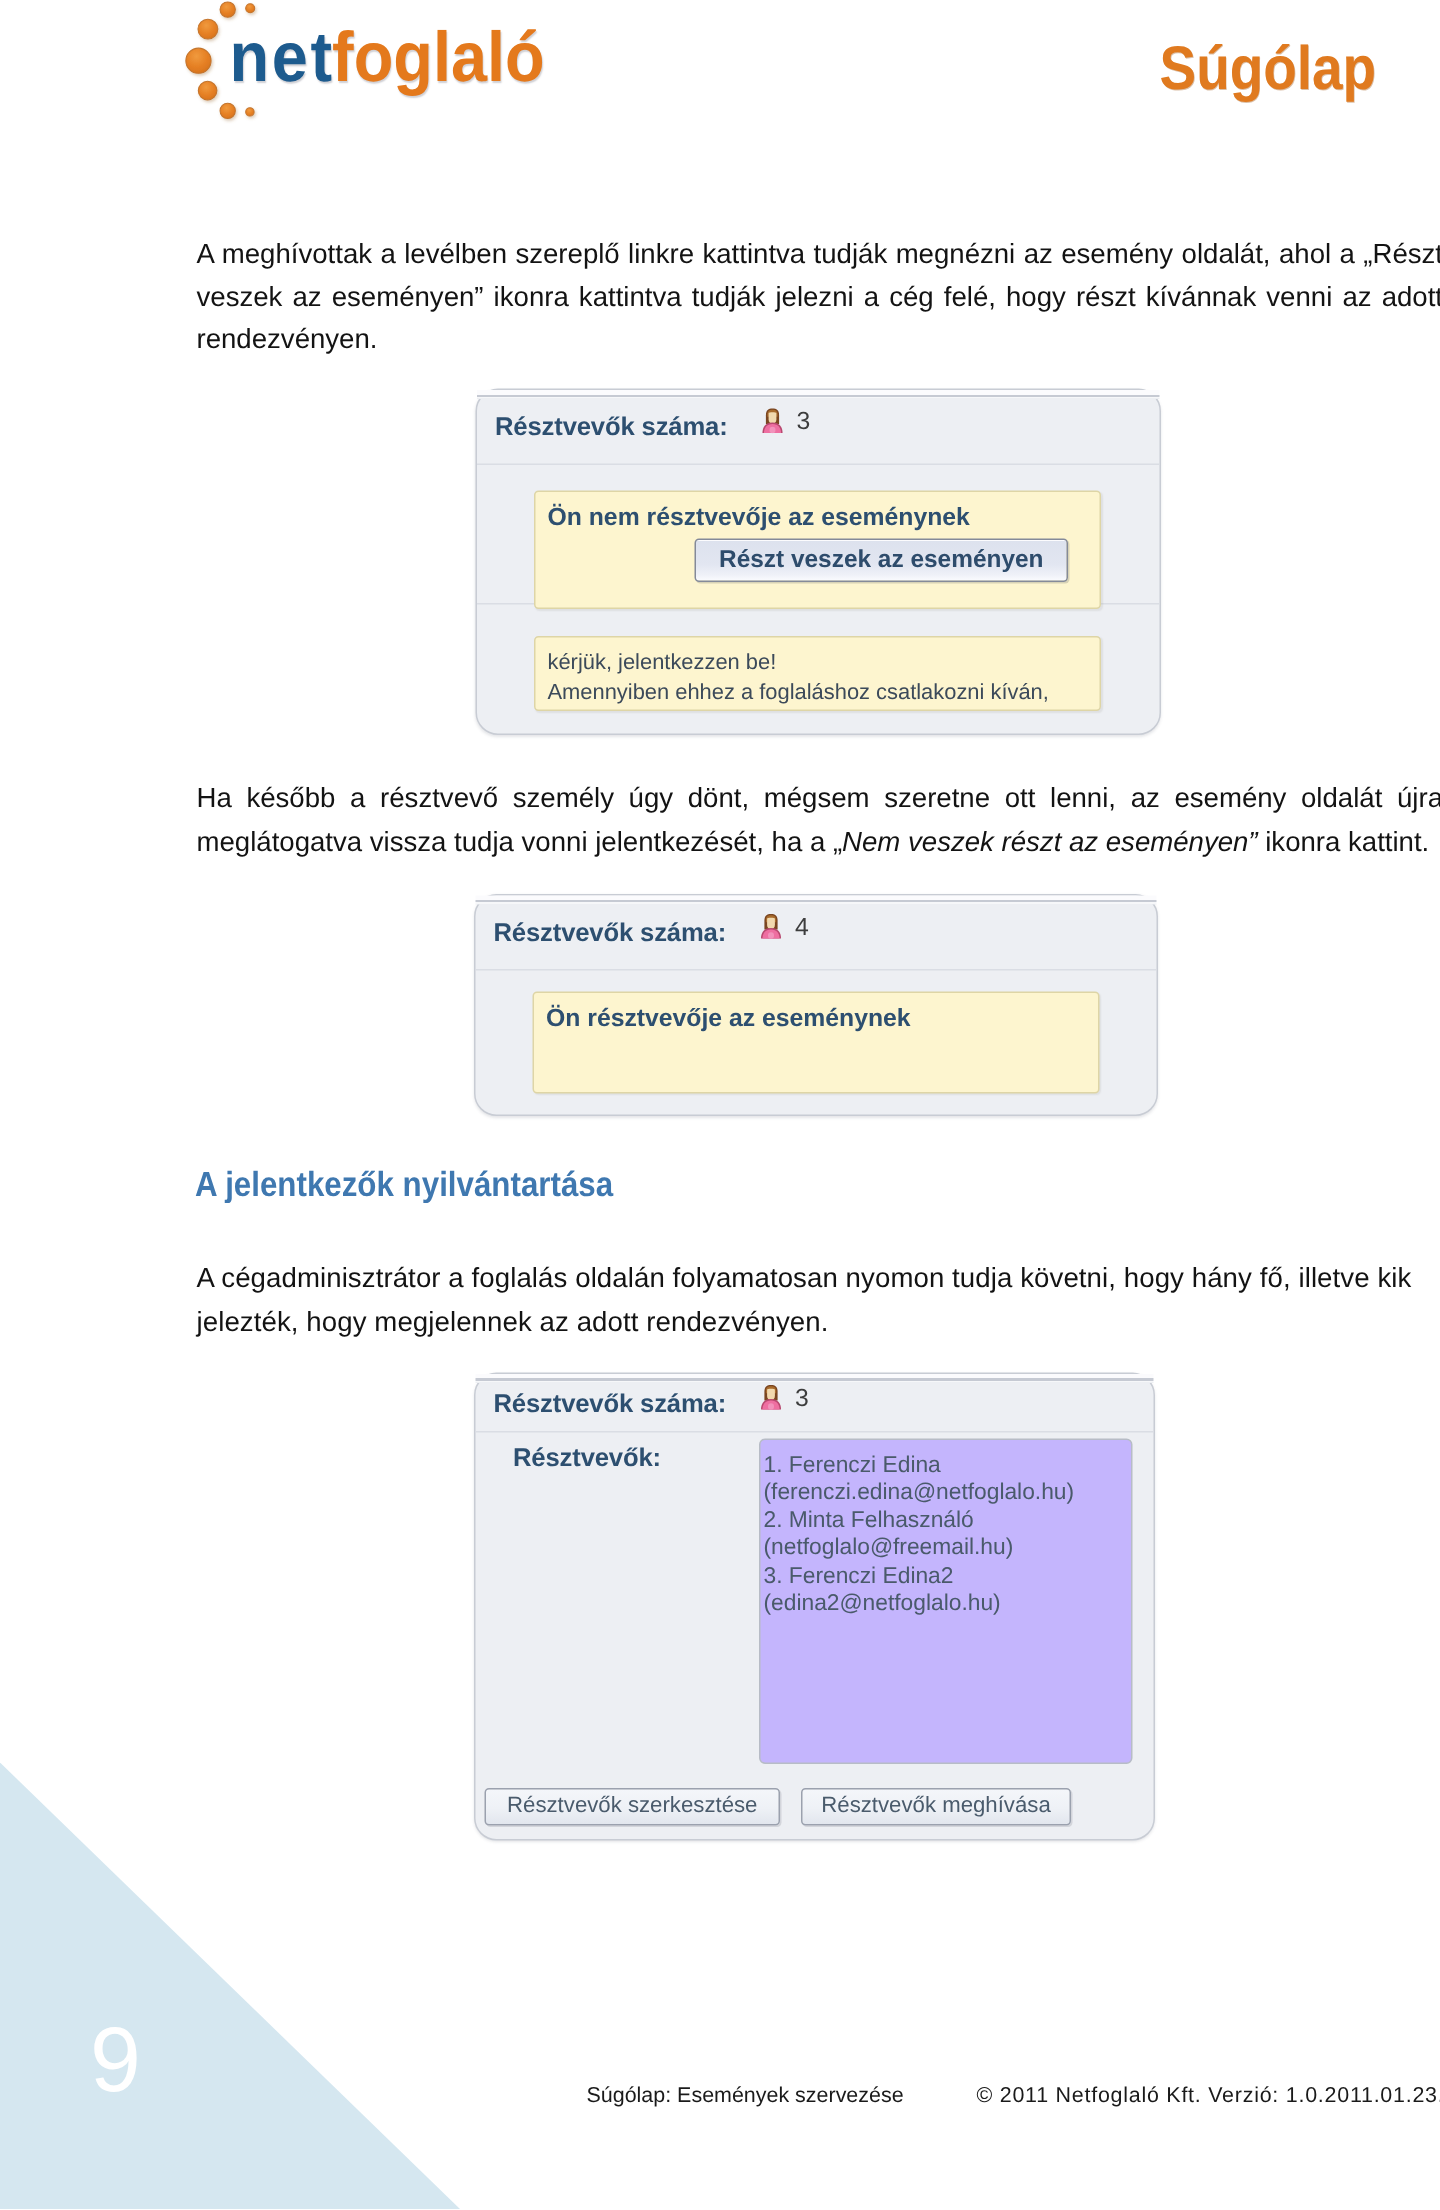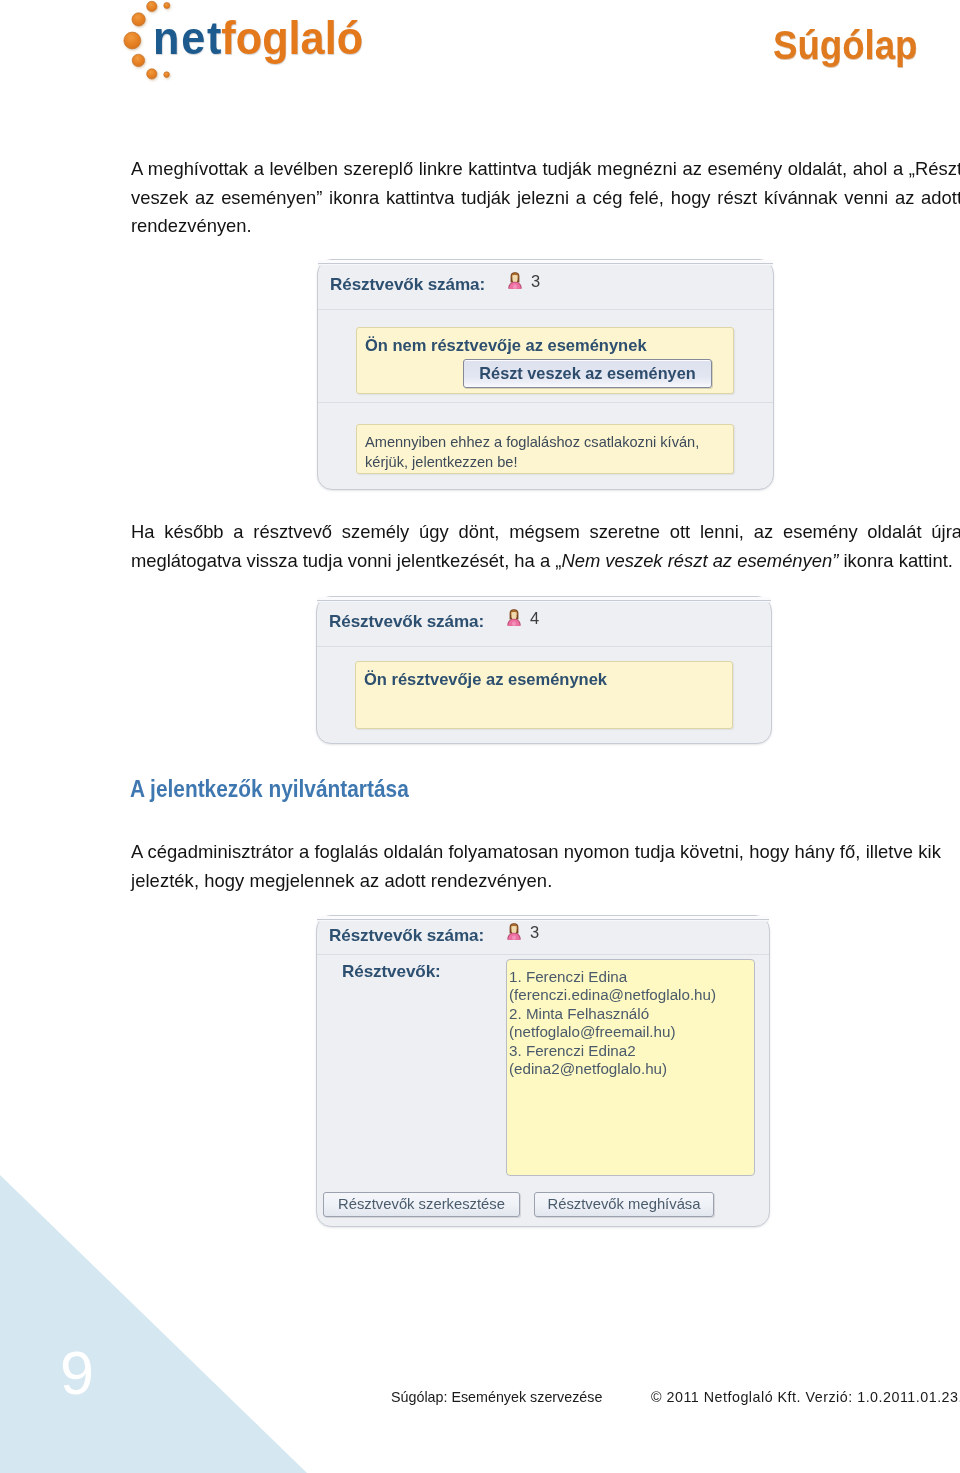--- a/index.html
+++ b/index.html
@@ -44,21 +44,21 @@
   .ybox{position:absolute;box-sizing:border-box;background:#fdf5cf;
         border:1px solid #ded5a6;border-radius:3px;
         box-shadow:1px 1px 1px rgba(120,120,110,.12);}
   .ytitle{position:absolute;font-weight:bold;color:#2d4f70;font-size:16.5px;white-space:nowrap;}
   .ytext{position:absolute;color:#3c4a5a;font-size:14.6px;line-height:19.7px;white-space:nowrap;}
   .btn{position:absolute;box-sizing:border-box;
        background:linear-gradient(to bottom,#fcfcfe 0px,#fcfcfe 1px,#dde2ee 1px,#e2e6f1 60%,#eff1f8 86%,#fafbfe 100%);
        border:1px solid #848a99;border-radius:3px;font-weight:bold;color:#2e4c6c;
        font-size:16.3px;text-align:center;white-space:nowrap;
        box-shadow:1px 1px 0 rgba(120,120,120,.28);}
-  .tbox{position:absolute;box-sizing:border-box;background:#fef9c3;
+  .tbox{position:absolute;box-sizing:border-box;background:#c4b5fd;
         border:1px solid #b7bcc6;border-radius:4px;}
   .tbox .ln{color:#4a5a6b;font-size:15.2px;line-height:18.4px;white-space:nowrap;}
   .gbtn{position:absolute;box-sizing:border-box;
         background:linear-gradient(to bottom,#f4f6fa 0%,#eef1f6 55%,#e2e6ee 100%);
         border:1px solid #9ba1ae;border-radius:3px;color:#4a5b6c;font-size:14.8px;
         text-align:center;white-space:nowrap;
         box-shadow:1px 1px 0 rgba(120,125,135,.22);}
 
   .uicon{position:absolute;width:15px;height:17px;display:block;}
   .uicon svg{display:block;}
@@ -121,30 +121,30 @@
             <path d="M3.6 4.4 C3.6 1.9 5.0 1.1 7.0 1.1 C9.0 1.1 10.4 1.9 10.4 4.4 L10.4 5.9 L3.6 5.9 Z" fill="#a86b2c"></path>
             <path d="M4.4 3.4 C4.4 2.7 9.6 2.7 9.6 3.4 L9.6 7.5 C9.6 9.4 8.5 10.4 7.0 10.4 C5.5 10.4 4.4 9.4 4.4 7.5 Z" fill="#f1d9ae"></path>
             <path d="M0.3 16.7 C0.3 12.6 2.4 9.7 7.0 9.7 C11.6 9.7 13.7 12.6 13.7 16.7 Z" fill="#b8486f"></path>
             <path d="M1.3 16.7 C1.3 13.1 3.2 10.6 7.0 10.6 C10.8 10.6 12.7 13.1 12.7 16.7 Z" fill="#ee6fa1"></path>
             <ellipse cx="7.0" cy="14.7" rx="2.0" ry="2.2" fill="#f292bb"></ellipse>
           </svg>
         </span>
       <span class="cnt-num" style="left:213px;top:12px">3</span>
     </div>
     <div class="sep" style="position:absolute;left:0;right:0;top:49px;height:93px">
-      <div class="ybox" style="left:38px;top:18px;width:378px;height:67px">
+      <div class="ybox" style="left:38px;top:18px;width:378px;height:79px">
         <span class="ytitle" style="left:8px;top:8px">Ön nem résztvevője az eseménynek</span>
         <div class="btn" style="left:106px;top:31px;width:249px;height:29px;line-height:27px">Részt veszek az eseményen</div>
       </div>
     </div>
     <div style="position:absolute;left:0;right:0;top:142px;height:88px">
       <div class="ybox" style="left:38px;top:22px;width:378px;height:50px">
         <div class="ytext" style="left:8px;top:8px">
+          <div>kérjük, jelentkezzen be!</div>
           <div>Amennyiben ehhez a foglaláshoz csatlakozni kíván,</div>
-          <div>kérjük, jelentkezzen be!</div>
         </div>
       </div>
     </div>
   </div>
 
   <div class="shot" style="left:316px;top:596px;width:456px;height:148px">
     <div class="hdrline"></div>
     <div class="sep" style="position:absolute;left:0;right:0;top:0;height:49px">
       <span class="cnt-label" style="left:12px;top:15px">Résztvevők száma:</span>
       <span class="uicon" style="left:190px;top:12px">

